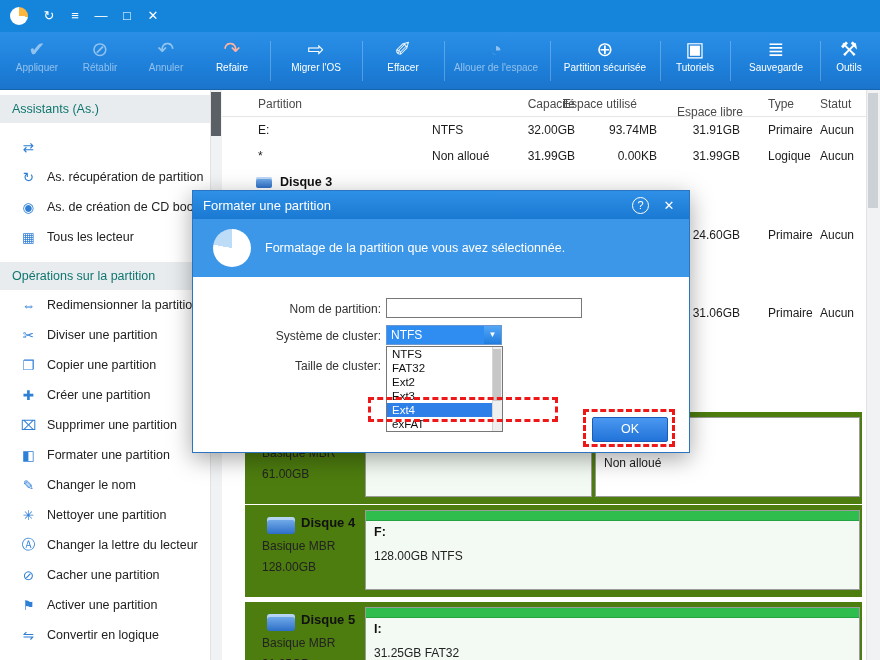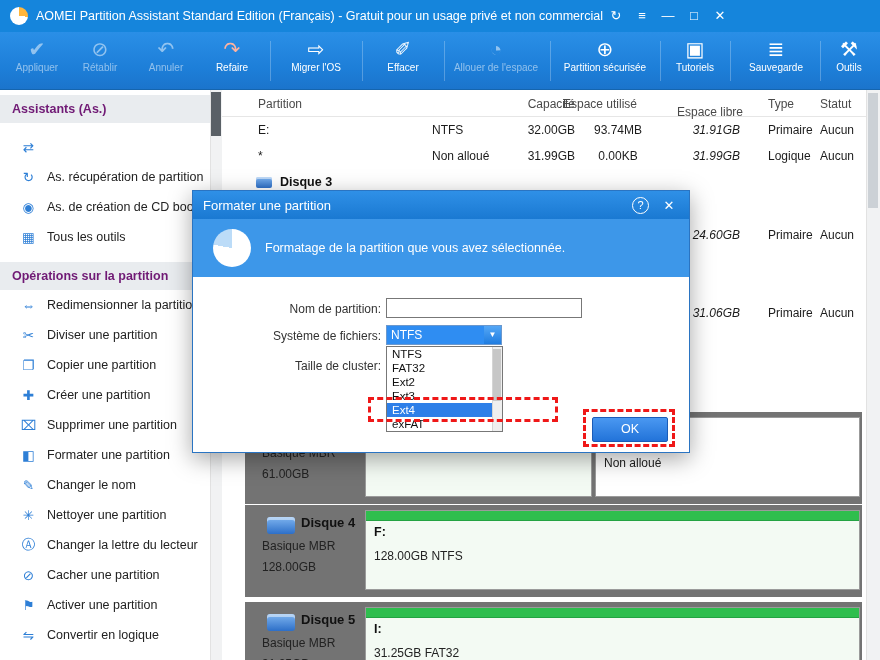--- a/index.html
+++ b/index.html
@@ -35,53 +35,53 @@
   .tbi .g { display: block; font-size: 20px; line-height: 25px; height: 25px; }
   .tbi .l { display: block; font-size: 10px; line-height: 12px; white-space: nowrap; }
   .tbi.dis { opacity: .5; cursor: default; }
   .tbi .g.warm { color: #ffb3a0; }
   .tsep { position: absolute; top: 9px; width: 1px; height: 40px; background: rgba(255,255,255,.25); }
 
   
   .sidebar { position: absolute; left: 0; top: 90px; width: 210px; height: 570px; background: #fff; }
   .shead {
     position: absolute; left: 0; width: 210px; height: 28px; background: #e9ecef;
-    color: #701a75; font-weight: bold; font-size: 12.5px; line-height: 28px; padding-left: 12px;
+    color: #0f766e; font-weight: normal; font-size: 12.5px; line-height: 28px; padding-left: 12px;
     white-space: nowrap;
   }
   .sitem {
     position: absolute; left: 0; width: 210px; height: 30px; display: flex; align-items: center;
     padding-left: 20px; gap: 10px; font-size: 12.5px; color: #222; cursor: pointer; white-space: nowrap;
   }
   .sitem .ig { width: 17px; text-align: center; font-size: 13.5px; color: #2e7fd6; flex: none; }
 
   .vtrack { background: #f1f2f3; border-left: 1px solid #e2e2e2; }
   .vthumb-dark { background: #5a6066; }
   .vthumb-light { background: #ccd1d6; }
 
   
   .thead { position: absolute; left: 222px; top: 92px; width: 644px; height: 25px; border-bottom: 1px solid #e6e6e6; }
   .hcell { position: absolute; top: 0; height: 25px; line-height: 25px; font-size: 12px; color: #4a4a4a; white-space: nowrap; }
   .trow { position: absolute; left: 222px; width: 644px; height: 26px; cursor: default; }
   .cell { position: absolute; top: 0; height: 26px; line-height: 26px; font-size: 12px; color: #1c1c1c; white-space: nowrap; }
   .cp { left: 36px; }  .cf { left: 210px; }
   .cc { left: 280px; width: 73px; text-align: right; }
-  .cu { left: 357px; width: 78px; text-align: center; }
-  .cl { left: 452px; width: 66px; text-align: right; font-style: italic; }
+  .cu { left: 357px; width: 78px; text-align: right; }
+  .cl { left: 452px; width: 66px; text-align: right; }
   .ct { left: 546px; }  .cs { left: 598px; }
   .grow { position: absolute; left: 222px; width: 644px; height: 27px; }
   .mini-cyl {
     position: absolute; left: 34px; top: 8px; width: 16px; height: 11px; border-radius: 2px;
     background: linear-gradient(180deg, #7fb5f0, #2d6fc8);
     box-shadow: inset 0 2px 0 rgba(255,255,255,.5);
   }
   .gname { position: absolute; left: 58px; top: 0; height: 27px; line-height: 27px; font-weight: bold; font-size: 12.5px; color: #111; }
 
   
-  .block { position: absolute; left: 245px; width: 617px; height: 92px; background: #737373; }
+  .block { position: absolute; left: 245px; width: 617px; height: 92px; background: #4d7c0f; }
   .disk-cyl {
     position: absolute; left: 22px; top: 12px; width: 28px; height: 17px; border-radius: 3px;
     background: linear-gradient(180deg, #7fb5f0, #2d6fc8);
     box-shadow: inset 0 3px 0 rgba(255,255,255,.45);
   }
   .dname { position: absolute; left: 56px; top: 10px; font-weight: bold; font-size: 13px; color: #111; white-space: nowrap; }
   .dbus  { position: absolute; left: 17px; top: 34px; font-size: 12px; color: #222; white-space: nowrap; }
   .dsize { position: absolute; left: 17px; top: 55px; font-size: 12px; color: #222; white-space: nowrap; }
   .pbox { position: absolute; top: 5px; height: 80px; background: #fff; border: 1px solid #9b9b9b; cursor: pointer; }
   .pbox .strip { height: 10px; background: #2fbe4e; border-bottom: 1px solid #23a342; }
@@ -133,21 +133,20 @@
   
   .red-dash { position: absolute; border: 3px dashed #ef1818; z-index: 300; pointer-events: none; background: transparent; }
 </style>
 </head>
 <body>
 
 <div class="app">
 
   <div class="titlebar">
     <div class="logo"></div>
-    <div class="t-title">AOMEI Partition Assistant Standard Edition (Français) - Gratuit pour un usage privé et non commercial</div>
     <div class="win-ctl">↻</div>
     <div class="win-ctl">≡</div>
     <div class="win-ctl">—</div>
     <div class="win-ctl">□</div>
     <div class="win-ctl">✕</div>
   </div>
 
   <div class="toolbar">
     <div class="tbi dis" style="left:6px;width:62px;">
       <span class="g">✔</span>
@@ -211,21 +210,21 @@
     <div class="sitem" style="top:72px;">
       <span class="ig">↻</span>
       <span>As. récupération de partition</span>
     </div>
     <div class="sitem" style="top:102px;">
       <span class="ig">◉</span>
       <span>As. de création de CD bootb.</span>
     </div>
     <div class="sitem" style="top:132px;">
       <span class="ig">▦</span>
-      <span>Tous les outils</span>
+      <span>Tous les lecteur</span>
     </div>
 
     <div class="shead" style="top:172px;">Opérations sur la partition</div>
 
     <div class="sitem" style="top:200px;">
       <span class="ig">⇔</span>
       <span>Redimensionner la partition</span>
     </div>
     <div class="sitem" style="top:230px;">
       <span class="ig">✂</span>
@@ -371,21 +370,21 @@
       <span class="dlg-close">✕</span>
     </div>
     <div class="dlg-banner">
       <div class="banner-pie"></div>
       <div class="banner-text">Formatage de la partition que vous avez sélectionnée.</div>
     </div>
 
     <div class="dlg-label" style="left:58px;top:111px;">Nom de partition:</div>
     <input class="dlg-input" type="text" value="" style="">
 
-    <div class="dlg-label" style="left:58px;top:138px;">Système de fichiers:</div>
+    <div class="dlg-label" style="left:58px;top:138px;">Système de cluster:</div>
     <div class="combo">
       <span class="combo-val">NTFS</span>
       <span class="combo-btn">▼</span>
     </div>
 
     <div class="dlg-label" style="left:58px;top:168px;">Taille de cluster:</div>
 
     <div class="fs-list">
       <div class="fs-item">NTFS</div>
       <div class="fs-item">FAT32</div>

